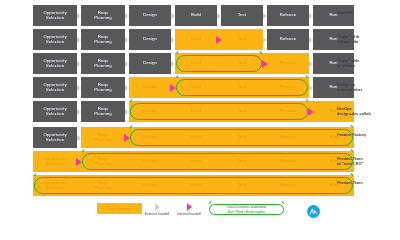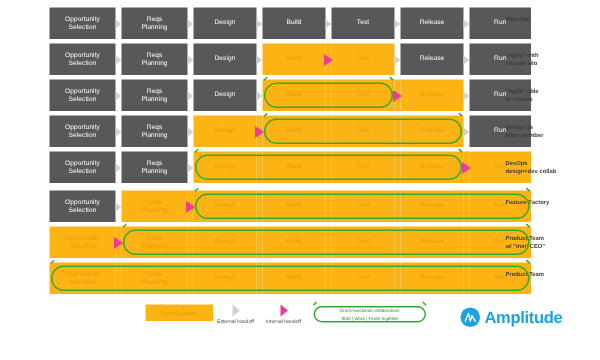--- a/index.html
+++ b/index.html
@@ -430,14 +430,13 @@
     </div>
   </div>
 </div>
 
 <div id="logo">
   <div class="mark">
     <svg width="9" height="9" viewBox="0 0 24 24" aria-hidden="true">
       <path d="M3 19 L9 5 L12 19 L15 9 L21 19" fill="none" stroke="#ffffff" stroke-width="2.4" stroke-linecap="round" stroke-linejoin="round"></path>
     </svg>
   </div>
-  <div class="wordmark">Amplitude</div>
 </div>
 
 </body></html>

